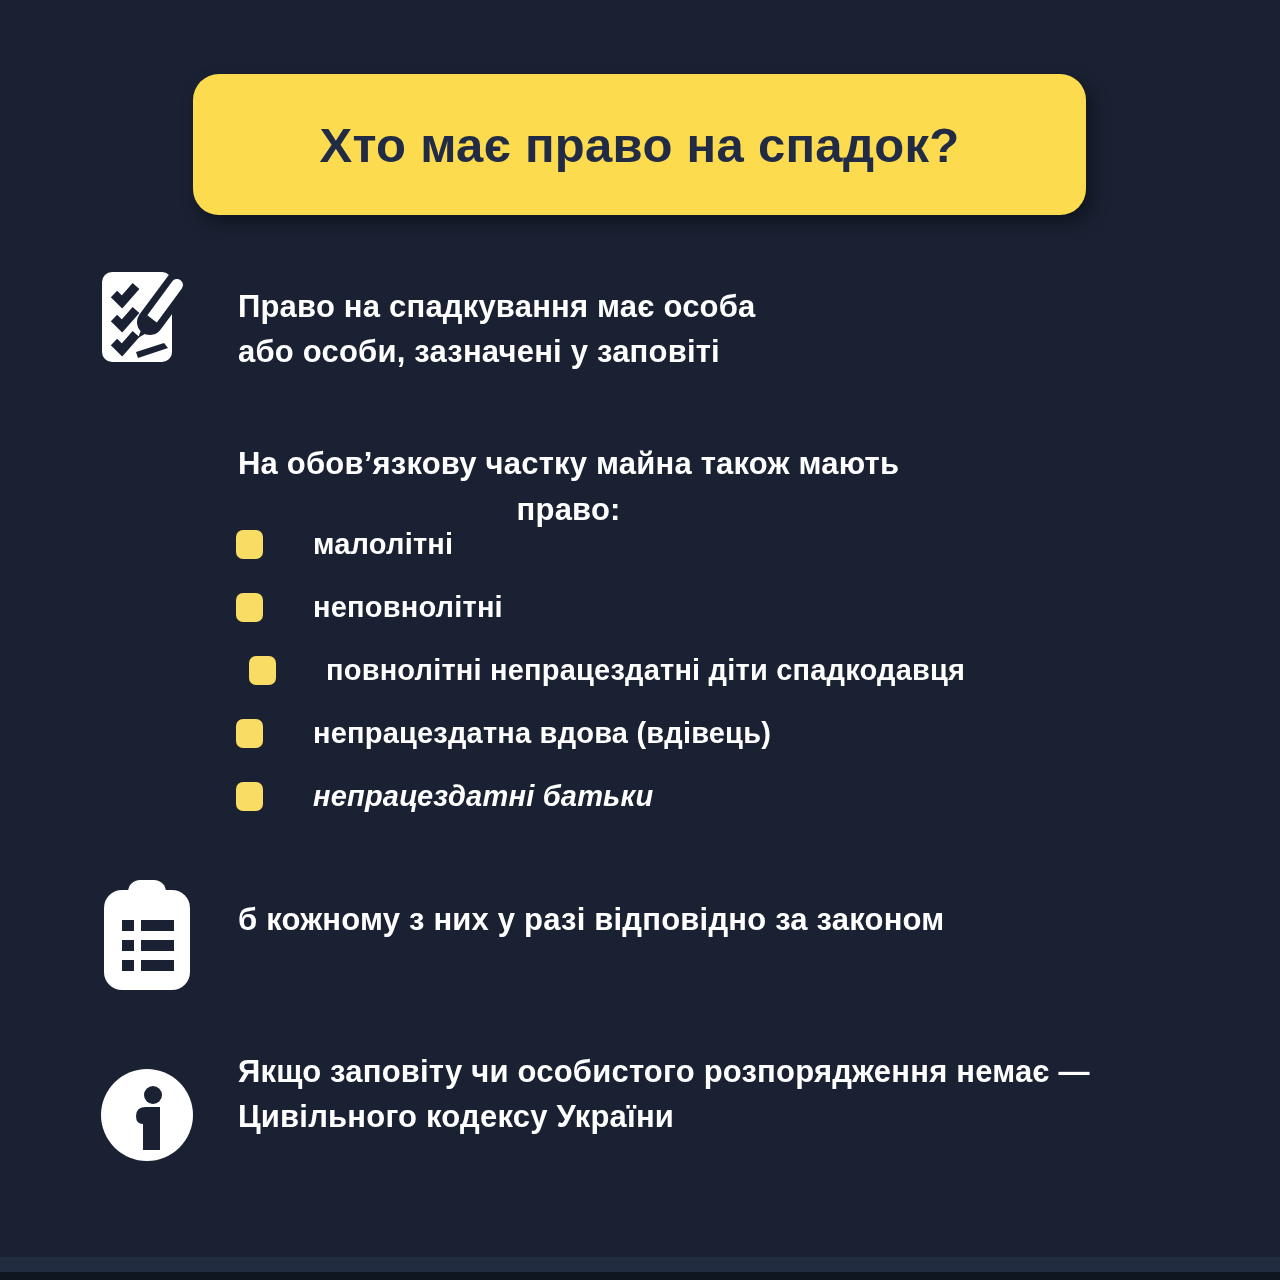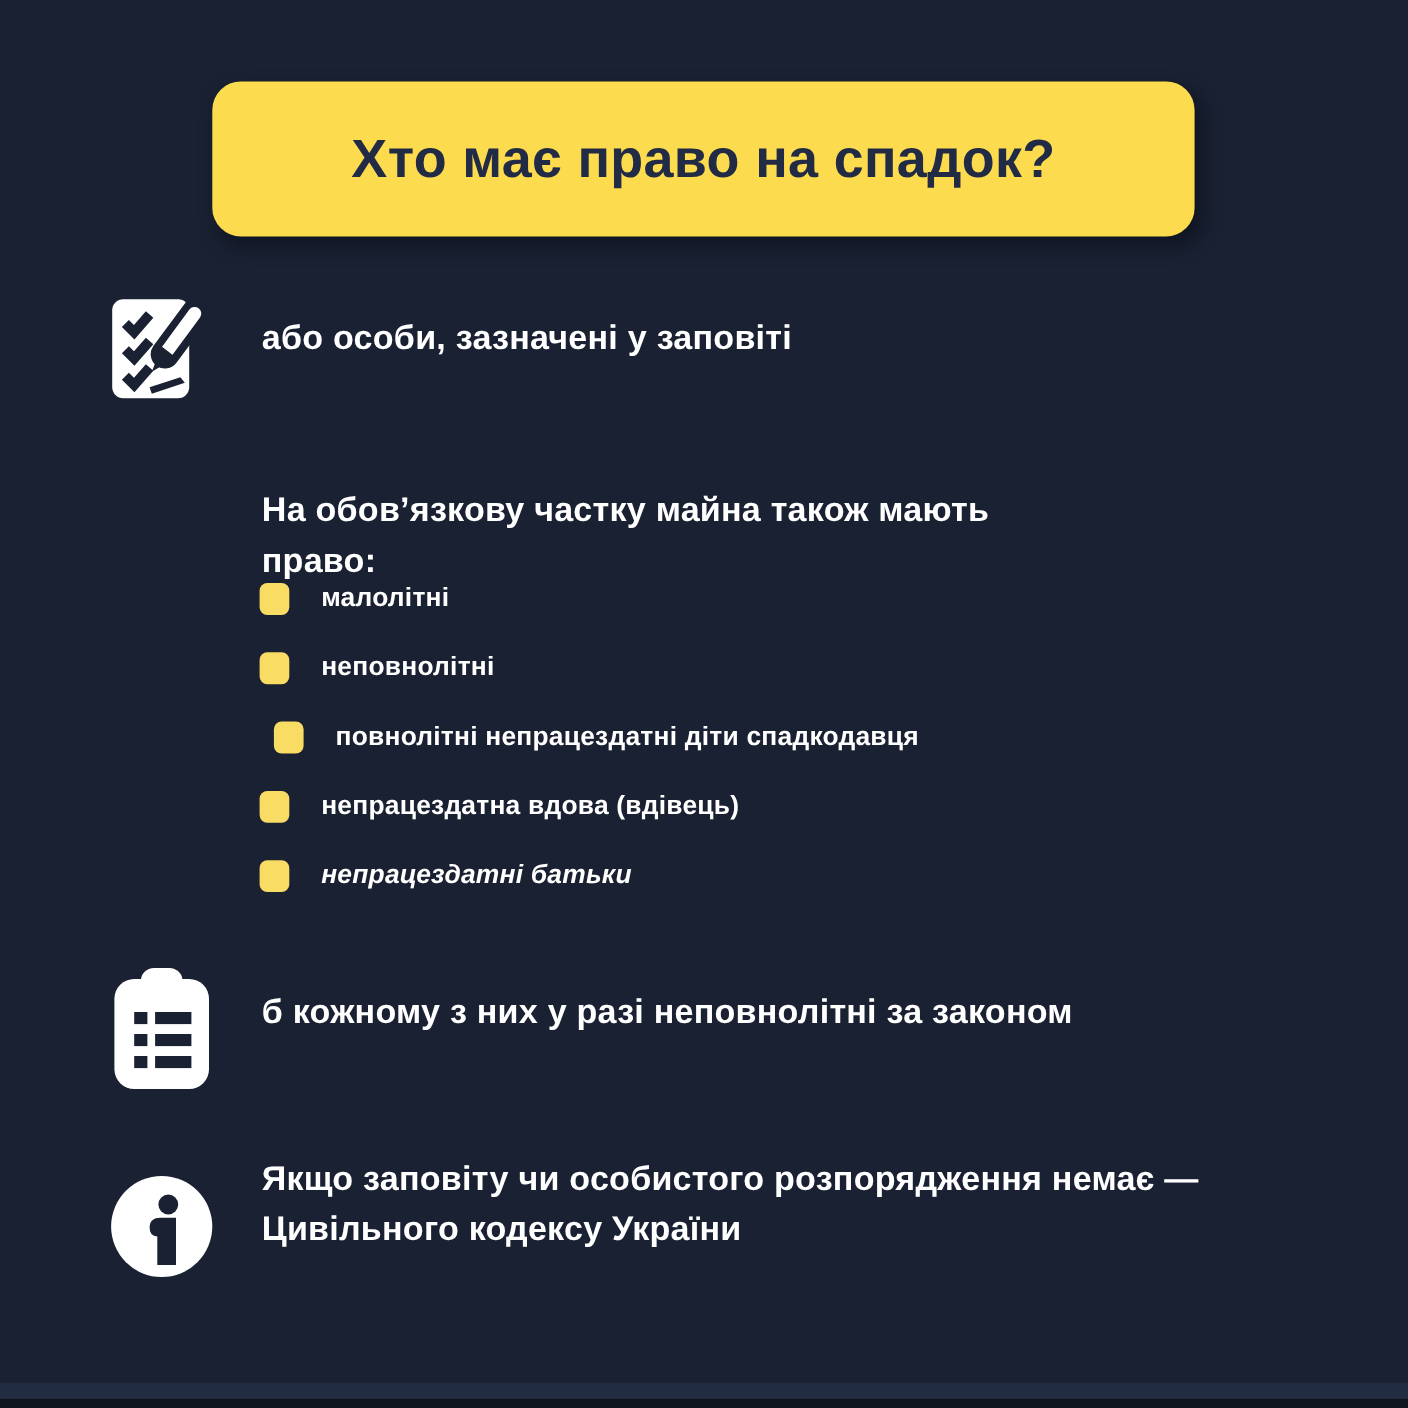--- a/index.html
+++ b/index.html
@@ -46,39 +46,39 @@
     position: absolute;
     left: 238px;
   }
   .txt-line {
     white-space: nowrap;
     font-size: 31px;
     line-height: 45px;
     letter-spacing: 0.2px;
   }
   
-  .list-intro { top: 441px; }
+  .list-intro { top: 441px; text-align: center; }
   .list-intro .txt-line { line-height: 46px; }
   .list-row {
     position: absolute;
     left: 236px;
     height: 30px;
     display: flex;
     align-items: center;
   }
   .bullet {
     width: 27px;
     height: 29px;
     border-radius: 7px;
     background: #f8dc64;
     flex: 0 0 auto;
   }
   .list-label {
-    margin-left: 29px;
-    font-size: 24px;
+    margin-left: 50px;
+    font-size: 29px;
     white-space: nowrap;
     letter-spacing: 0.2px;
     text-align: center;
   }
   .row-0 { top: 529px; }
   .row-1 { top: 592px; }
   .row-2 { top: 655px; padding-left: 13px; }
   .row-3 { top: 718px; }
   .row-4 { top: 781px; font-style: italic; }
   
@@ -106,20 +106,21 @@
       <path d="M14 28 l8 8 14 -16" stroke="#1a2132" stroke-width="9" fill="none"></path>
       <path d="M14 52 l8 8 14 -16" stroke="#1a2132" stroke-width="9" fill="none"></path>
       <path d="M14 76 l8 8 14 -16" stroke="#1a2132" stroke-width="9" fill="none"></path>
       <line x1="50" y1="56" x2="79" y2="17" stroke="#1a2132" stroke-width="26" stroke-linecap="round"></line>
       <line x1="52" y1="53" x2="77" y2="19" stroke="#ffffff" stroke-width="12" stroke-linecap="round"></line>
       <path d="M38 72 L47 49 L60 59 Z" fill="#1a2132"></path>
       <path d="M36 86 L64 77 L68 82 L38 92 Z" fill="#1a2132"></path>
     </svg>
   </div>
   <div class="txt-block" style="top:284px;">
+    <div class="txt-line">Право на спадкування має особа</div>
     <div class="txt-line">або особи, зазначені у заповіті</div>
   </div>
 
   <div class="txt-block list-intro">
     <div class="txt-line">На обов’язкову частку майна також мають</div>
     <div class="txt-line">право:</div>
   </div>
 
   <div class="list-row row-0">
     <div class="bullet"></div>
@@ -148,21 +149,21 @@
       <rect x="28" y="2" width="38" height="26" rx="12" fill="#ffffff"></rect>
       <rect x="22" y="42" width="12" height="11" fill="#1a2132"></rect>
       <rect x="41" y="42" width="33" height="11" fill="#1a2132"></rect>
       <rect x="22" y="62" width="12" height="11" fill="#1a2132"></rect>
       <rect x="41" y="62" width="33" height="11" fill="#1a2132"></rect>
       <rect x="22" y="82" width="12" height="11" fill="#1a2132"></rect>
       <rect x="41" y="82" width="33" height="11" fill="#1a2132"></rect>
     </svg>
   </div>
   <div class="txt-block" style="top:897px;">
-    <div class="txt-line" style="line-height:46px;">б кожному з них у разі неповнолітні за законом</div>
+    <div class="txt-line" style="line-height:46px;">б кожному з них у разі відповідно за законом</div>
   </div>
 
   <div class="icon-box" style="top:1068px;">
     <svg width="94" height="94" viewBox="0 0 94 94" aria-hidden="true">
       <circle cx="47" cy="47" r="46" fill="#ffffff"></circle>
       <circle cx="53" cy="27" r="9" fill="#1a2132"></circle>
       <path d="M36 48 q0 -9 10 -9 l14 0 l0 43 l-17 0 l0 -26 q-7 0 -7 -8 z" fill="#1a2132"></path>
     </svg>
   </div>
   <div class="txt-block" style="top:1049px;">

